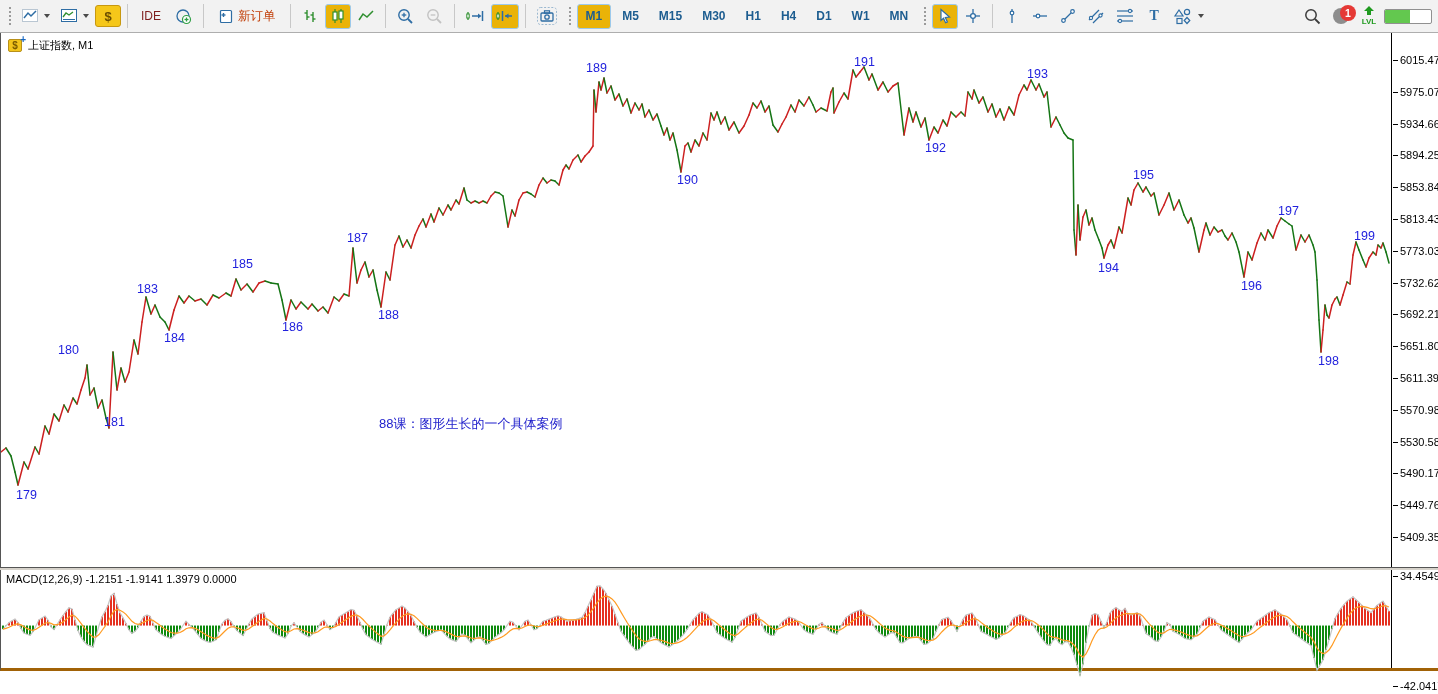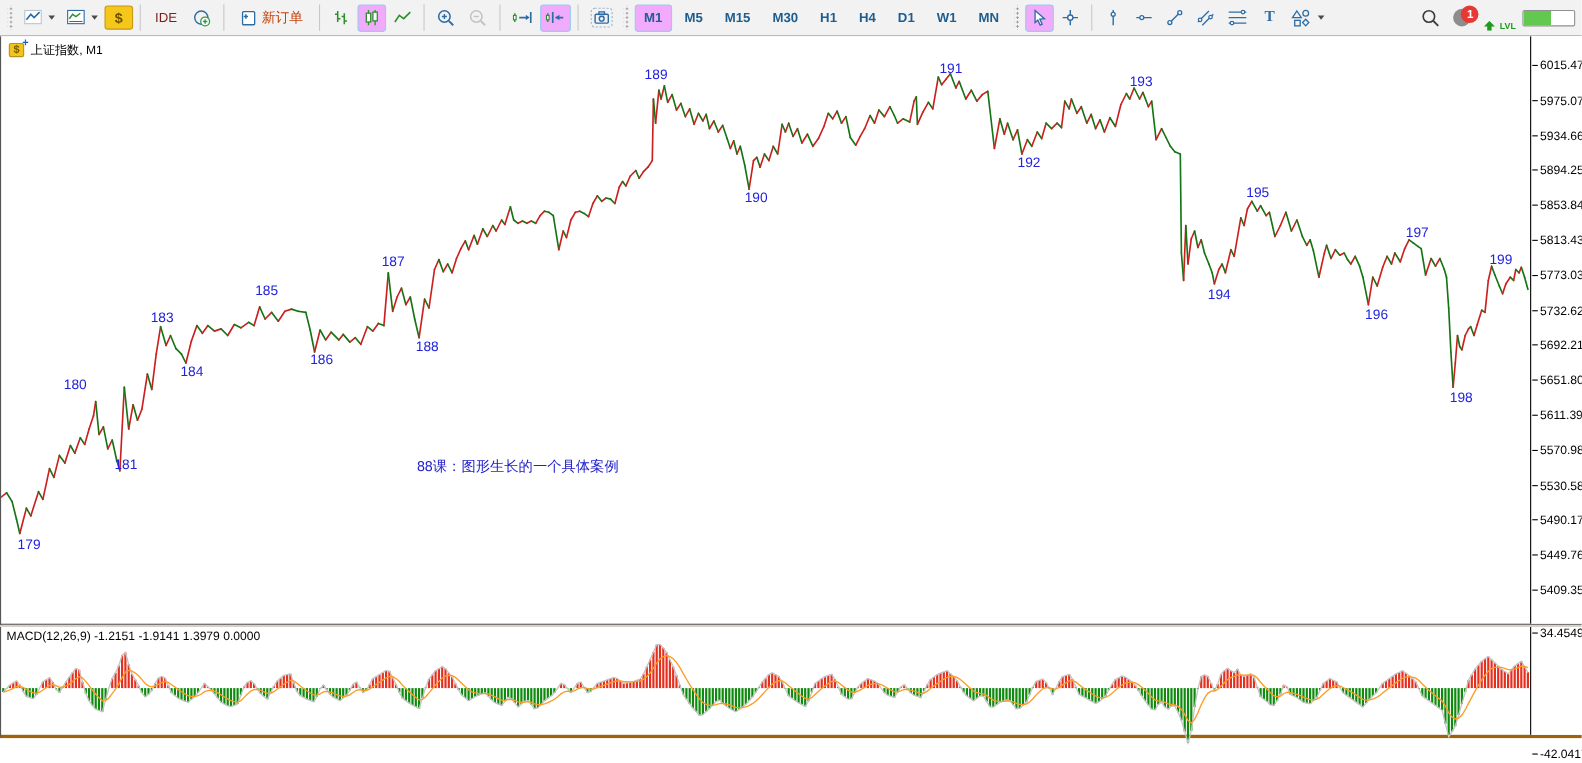--- a/index.html
+++ b/index.html
@@ -11,36 +11,36 @@
   .toolbar { height:33px; background:#f2f2f2; border-bottom:1px solid #aeaeae;
     display:flex; align-items:center; padding:0 6px 0 4px; gap:2px; }
   .grip { width:5px; height:22px; margin:0 3px;
     background-image:radial-gradient(#9b9b9b 0.8px, transparent 0.9px);
     background-size:4px 4px; background-position:1px 1px; }
   .sep { width:1px; height:24px; background:#c8c8c8; margin:0 4px; }
   .spacer { flex:1; }
   .tbtn { height:25px; min-width:26px; padding:0 3px; display:flex; align-items:center;
     justify-content:center; border:1px solid transparent; border-radius:3px; gap:3px;
     color:#1d5d90; font-size:12px; cursor:default; }
-  .tbtn.selected { background:#f0abfc; border-color:#9cc9ec; }
+  .tbtn.selected { background:#eab308; border-color:#9cc9ec; }
   .tbtn.disabled { opacity:.45; }
   .tbtn.txt { font-size:12px; color:#7f1d1d; padding:0 6px; }
   .tf { font-weight:bold; font-size:12px; color:#1d5d90; padding:0 8px; }
   .caret { width:0; height:0; border-left:3.5px solid transparent;
     border-right:3.5px solid transparent; border-top:4px solid #4a4a4a; margin-left:2px; }
   .dollar { background:#f5c71a; border:1px solid #c79810; border-radius:3px;
     width:26px; height:22px; font-weight:bold; color:#6b4f00; font-size:13px; }
   .neworder { padding:0 7px; color:#c2410c; font-size:12.5px; }
   .badge-wrap { position:relative; width:26px; height:24px; display:flex;
     align-items:center; justify-content:center; }
   .gray-circ { width:16px; height:16px; border-radius:50%; background:#8d8d8d; }
   .red-badge { position:absolute; top:1px; right:-2px; min-width:16px; height:16px;
     background:#e53935; border-radius:8px; color:#fff; font-size:10.5px; font-weight:bold;
     display:flex; align-items:center; justify-content:center; padding:0 4px; }
-  .lvl { display:flex; align-items:flex-end; color:#1f9a1f;
+  .lvl { display:flex; flex-direction:column; align-items:center; color:#1f9a1f;
     font-size:8px; font-weight:bold; line-height:1; }
   .connbar { width:48px; height:15px; border:1px solid #909090; background:#fff;
     border-radius:2px; overflow:hidden; }
   .connbar .fill { height:100%; background:#63c84f; }
 
   
   .pane { position:relative; background:#fff; border-left:1px solid #555; }
   .pane.main { height:535px; border-bottom:1px solid #555; }
   .splitter { height:2px; background:#d6d2ca; }
   .pane.macd { height:101px; border-bottom:3px solid #a16207; }

